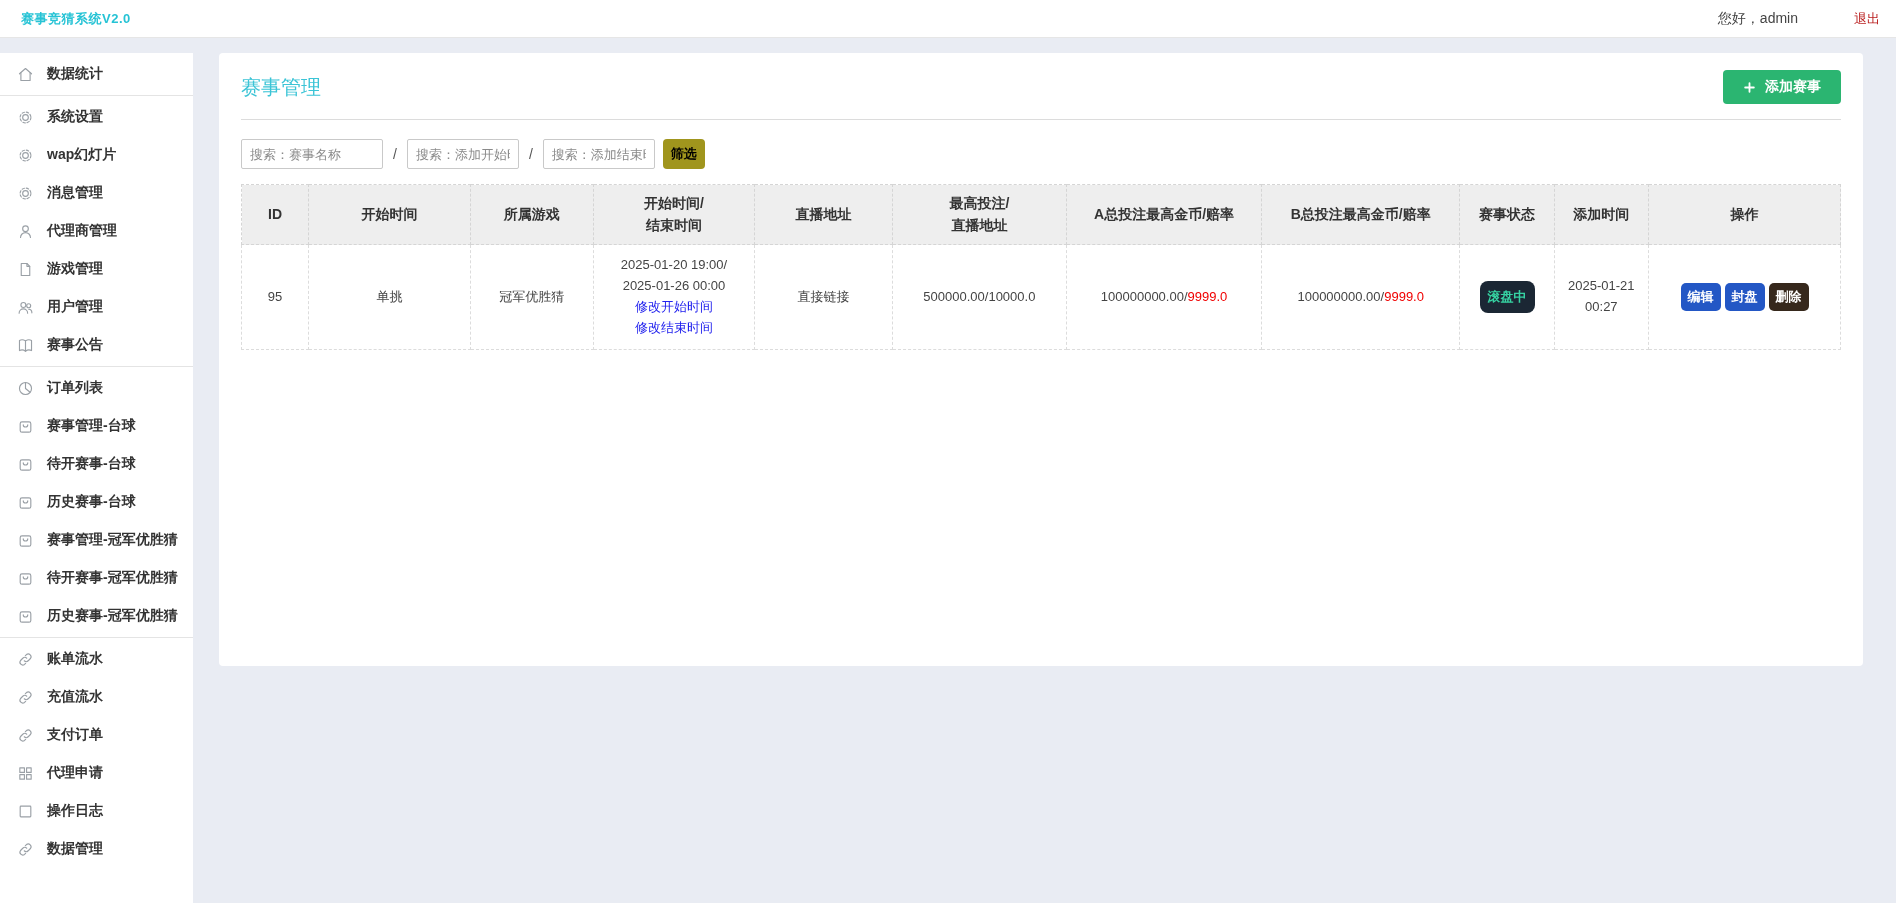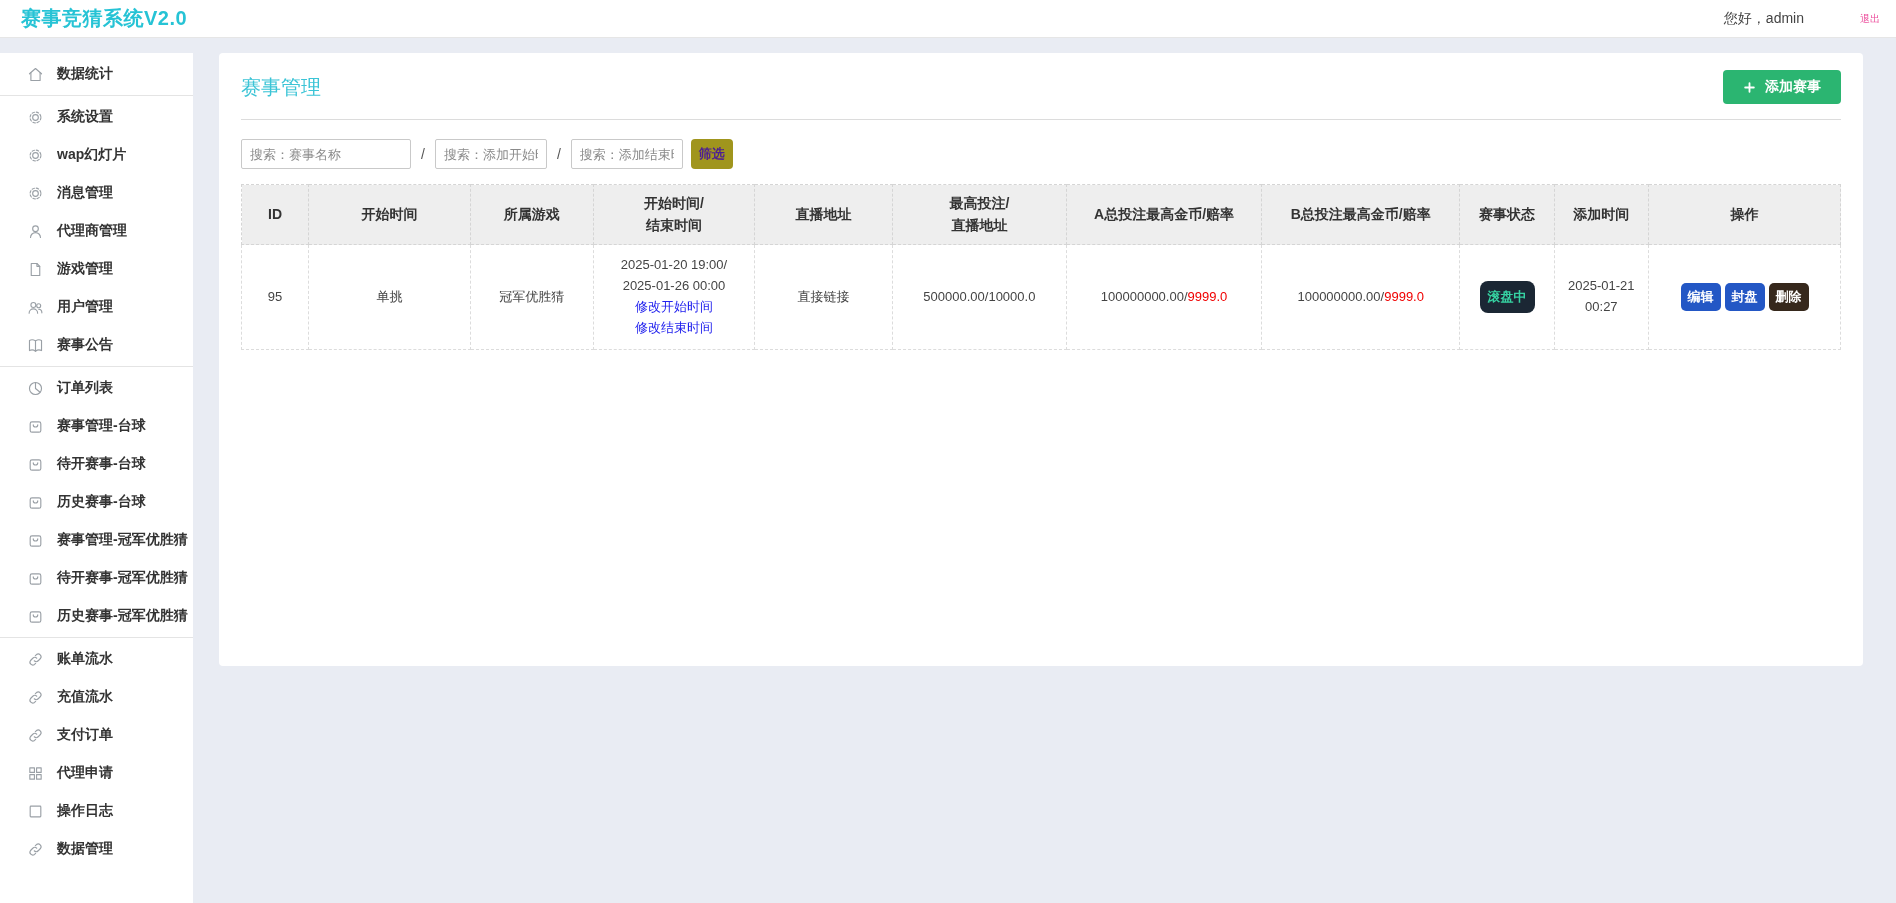--- a/index.html
+++ b/index.html
@@ -7,34 +7,34 @@
   body {
     font-family:"Liberation Sans","DejaVu Sans",sans-serif;
     background:#e9ecf3; color:#333;
   }
   
   .topbar {
     height:38px; background:#fff; border-bottom:1px solid #e6e6e6;
     display:flex; align-items:center; justify-content:space-between;
     padding:0 16px 0 21px;
   }
-  .brand { font-size:20px; font-weight:bold; color:#26c3d5; letter-spacing:.5px;text-align:center; }
+  .brand { font-size:13px; font-weight:bold; color:#26c3d5; letter-spacing:.5px;text-align:center; }
   .topbar-right { display:flex; align-items:center; gap:56px; }
   .greeting { font-size:14px; color:#444; }
-  .logout { font-size:10px; color:#ec4899; cursor:pointer; text-decoration:none; }
+  .logout { font-size:13px; color:#b91c1c; cursor:pointer; text-decoration:none; }
   
   .layout { display:flex; align-items:flex-start; margin-top:15px; }
   .sidebar {
     width:193px; background:#fff; height:850px; overflow:hidden; flex:0 0 193px;
   }
   .nav-group { border-bottom:1px solid #e4e4e4; padding:2px 0; }
   .nav-group:last-child { border-bottom:none; }
   .nav-item {
     height:38px; display:flex; align-items:center; gap:13px;
-    padding-left:27px; cursor:pointer; white-space:nowrap;
+    padding-left:17px; cursor:pointer; white-space:nowrap;
   }
   .nav-item .icon { width:17px; height:17px; color:#9aa0a6; flex:0 0 17px; display:inline-flex; }
   .nav-item .icon svg { width:17px; height:17px; }
   .nav-label { font-size:14px; font-weight:bold; color:#333; }
   
   .content { flex:1; margin:0 33px 0 26px; }
   .card {
     background:#fff; border-radius:4px; min-height:613px;
     padding:17px 22px 20px;
   }
@@ -49,25 +49,25 @@
   .add-btn .icon { width:13px; height:13px; color:#fff; display:inline-flex; }
   .add-btn .icon svg { width:13px; height:13px; }
   .divider { border-bottom:1px solid #dcdcdc; margin:15px 0 19px; }
   
   .filter-row { display:flex; align-items:center; gap:8px; margin-bottom:15px; }
   .search-input {
     height:30px; border:1px solid #c9c9c9; border-radius:2px;
     padding:0 8px; font-size:13px; color:#555; font-family:inherit;
   }
   .search-input::placeholder { color:#8a8a8a; }
-  .in-name { width:170px; }
+  .in-name { width:142px; }
   .in-start,.in-end { width:112px; }
   .slash { font-size:14px; color:#555; margin:0 2px; }
   .filter-btn {
-    background:#a0951d; color:#4c1d95; border:none; border-radius:4px;
+    background:#a0951d; color:#000000; border:none; border-radius:4px;
     font-size:13px; font-weight:bold; padding:6px 8px; cursor:pointer;
     font-family:inherit;
   }
   
   table { width:100%; border-collapse:collapse; table-layout:fixed; }
   thead th {
     background:#eeeeee; border:1px dashed #d5d5d5;
     font-size:14px; font-weight:bold; color:#333;
     padding:8px 4px; text-align:center; white-space:pre-line; line-height:1.55;
   }

